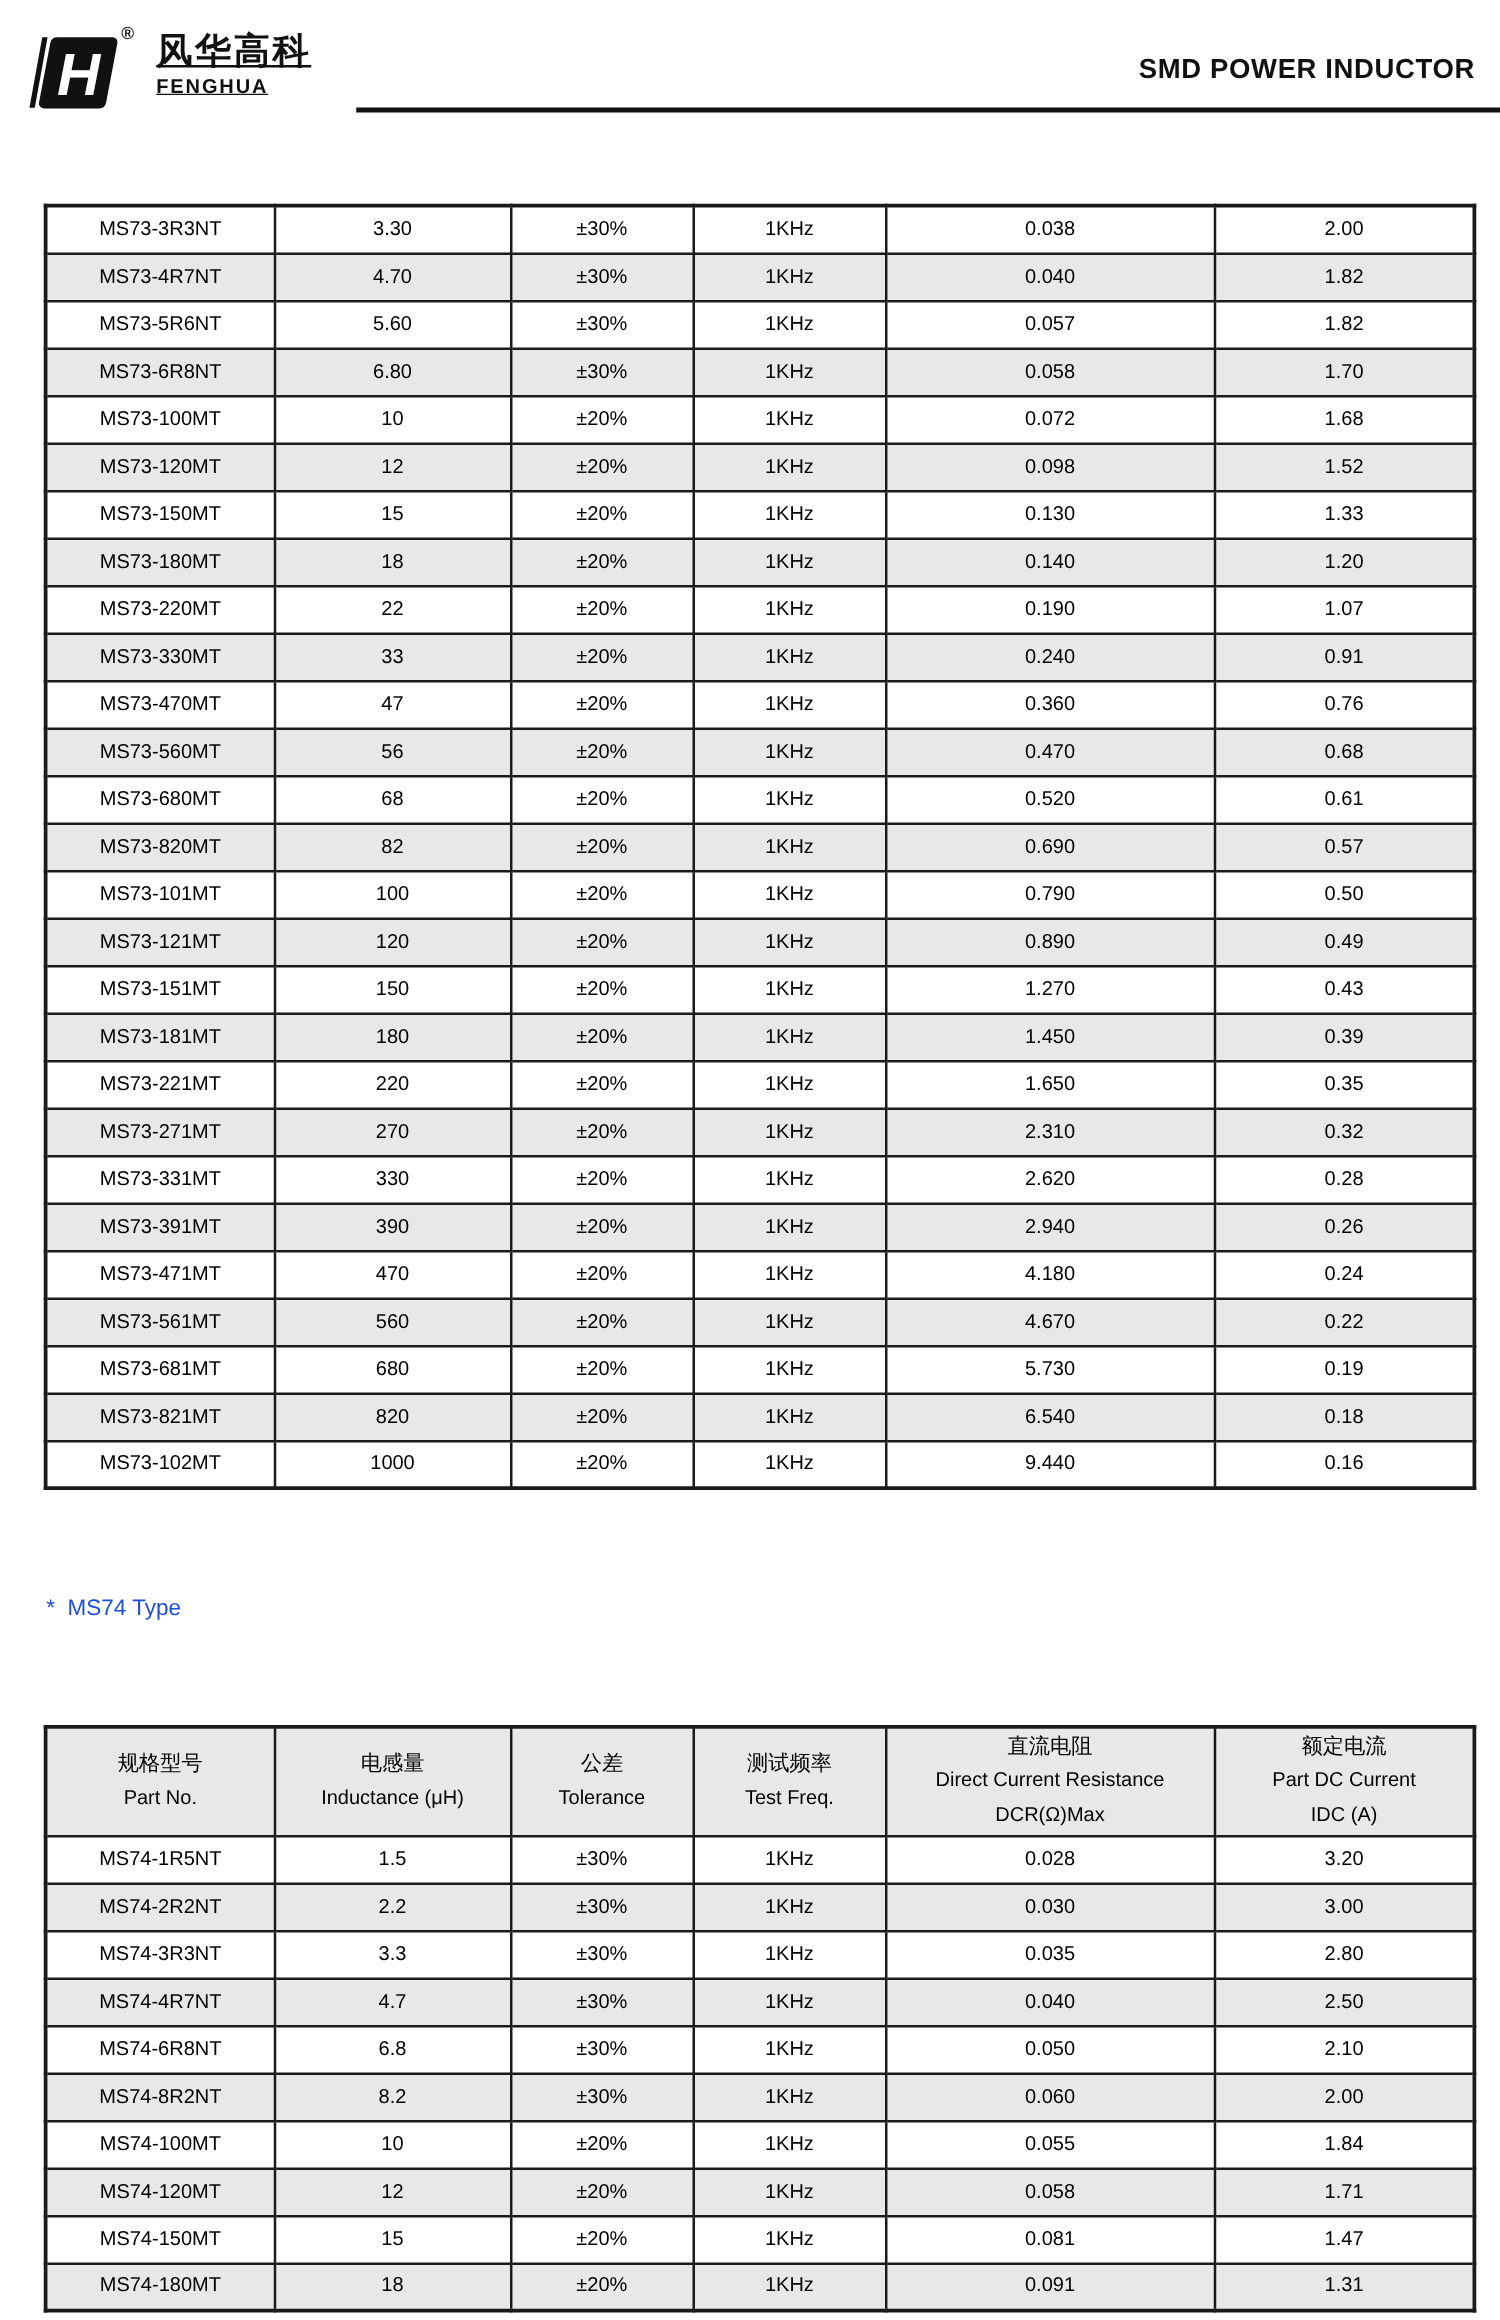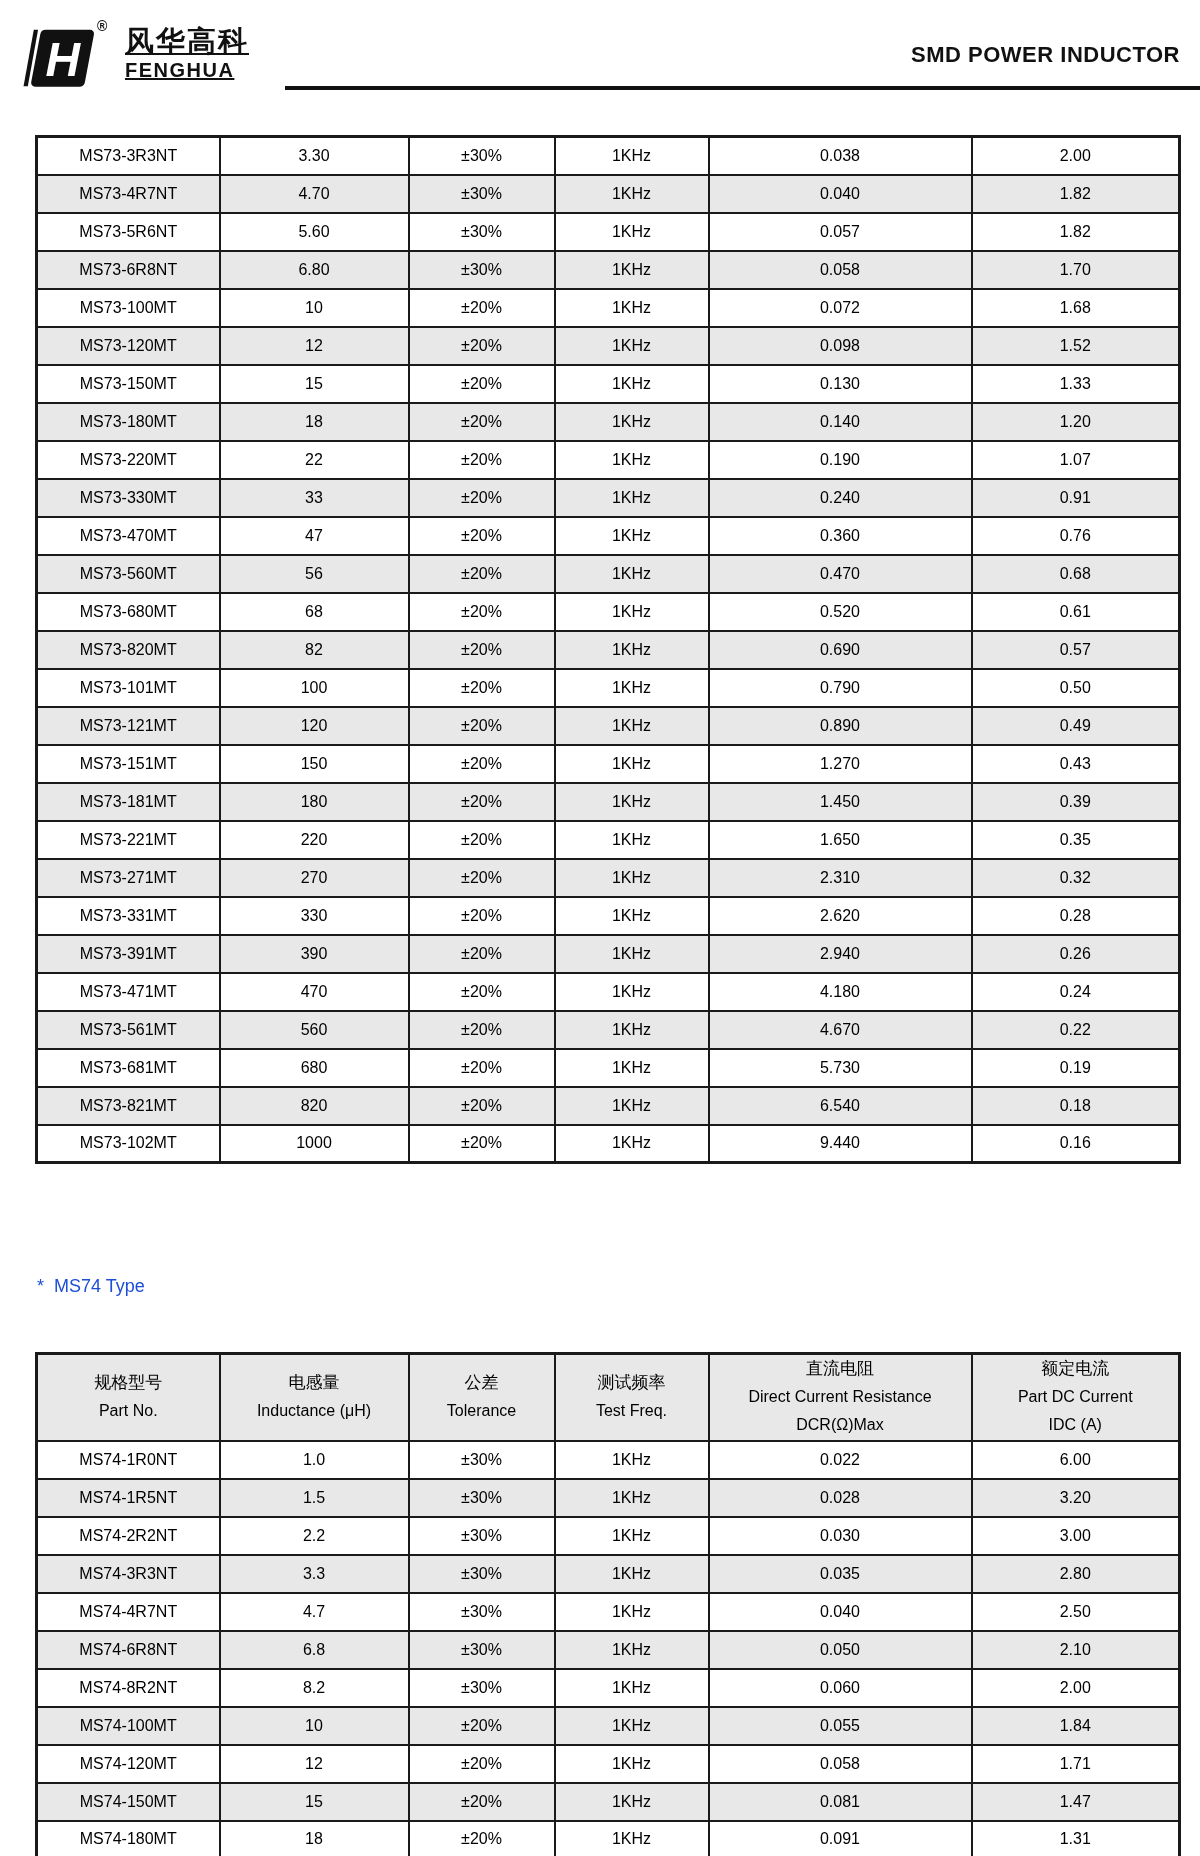--- a/index.html
+++ b/index.html
@@ -5,26 +5,26 @@
   * { margin:0; padding:0; box-sizing:border-box; }
   html,body { background:#fff; }
   body { font-family:"Liberation Sans", sans-serif; color:#111; }
   .page { position:relative; width:1200px; height:1856px; background:#fff; overflow:hidden; margin:0 auto; }
 
   
   .logo-mark { position:absolute; left:15px; top:26px; }
   .reg-mark { position:absolute; left:97px; top:18px; font-size:14px; font-weight:bold; }
   .brand-text { position:absolute; left:125px; top:26px;text-decoration:underline; }
   .brand-cn { font-size:29px; font-weight:bold; letter-spacing:2px; line-height:31px; }
-  .brand-en { font-size:20px; font-weight:bold; letter-spacing:1.5px; line-height:26px; }
+  .brand-en { font-size:16px; font-weight:bold; letter-spacing:1.5px; line-height:26px; }
   .doc-title { position:absolute; right:20px; top:42px; font-size:22px; font-weight:bold; letter-spacing:0.5px; }
   .head-rule { position:absolute; left:285px; right:0; top:86px; height:4px; background:#111; }
 
   
-  table { border-collapse:collapse; table-layout:fixed; width:1143px; border:3px solid #1a1a1a; }
+  table { border-collapse:collapse; table-layout:fixed; width:1143px; border:3px solid #1a1a1a;margin-top:28px; }
   td, th { border:2px solid #1a1a1a; text-align:center; vertical-align:middle;
            font-size:16px; font-weight:normal; color:#000; padding:0; overflow:hidden; }
   td { height:38px; }
   tbody tr:nth-child(even) td { background:#e8e8e8; }
   tbody tr:nth-child(odd) td { background:#ffffff; }
   thead th { background:#e8e8e8; height:87px; }
   .t1 { position:absolute; left:35px; top:135px; }
   .t2 { position:absolute; left:35px; top:1352px; }
   .hcell { display:flex; flex-direction:column; justify-content:center; height:100%; row-gap:2px; }
   .h-cn { font-size:17px; line-height:26px; }
@@ -332,28 +332,20 @@
           <div class="hcell">
             <div class="h-cn">额定电流</div>
             <div class="h-en">Part DC Current</div>
             <div class="h-en">IDC (A)</div>
           </div>
         </th>
       </tr>
     </thead>
     <tbody id="ms74-body">
         <tr>
-          <td>MS74-1R0NT</td>
-          <td>1.0</td>
-          <td>±30%</td>
-          <td>1KHz</td>
-          <td>0.022</td>
-          <td>6.00</td>
-        </tr>
-        <tr>
           <td>MS74-1R5NT</td>
           <td>1.5</td>
           <td>±30%</td>
           <td>1KHz</td>
           <td>0.028</td>
           <td>3.20</td>
         </tr>
         <tr>
           <td>MS74-2R2NT</td>
           <td>2.2</td>

